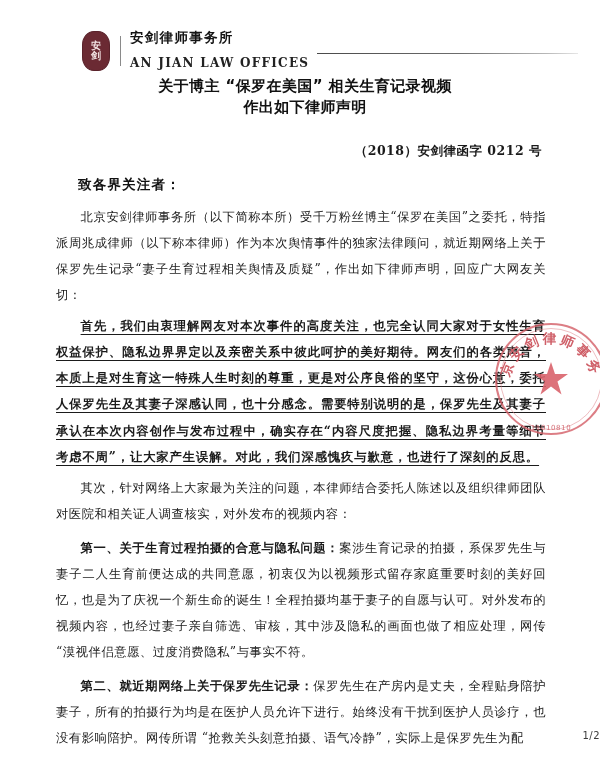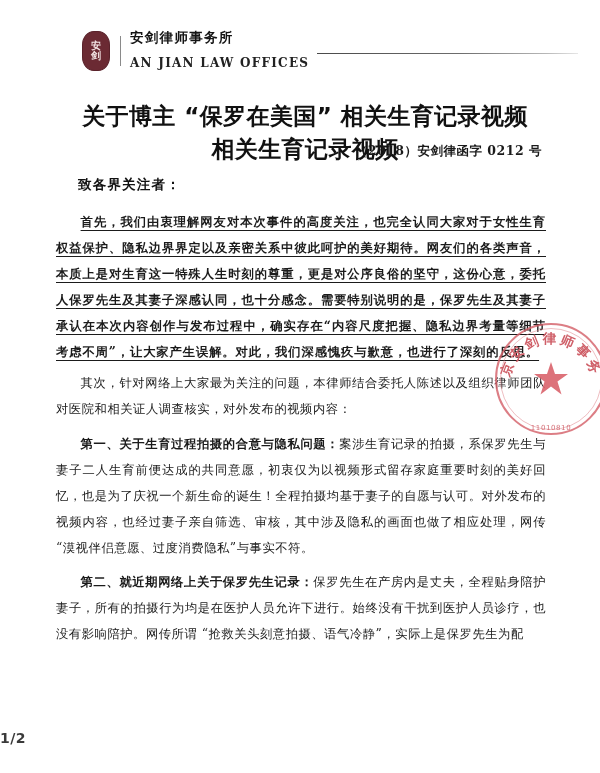--- a/index.html
+++ b/index.html
@@ -83,26 +83,26 @@
     flex: 1 1 auto;
     height: 1px;
     background: linear-gradient(to right, #4a4a4a 0%, #6d6d6d 55%, #b8b8b8 88%, #e6e6e6 100%);
     margin-left: 8px;
     margin-top: 4px;
   }
 
   
   .doc-title {
     position: absolute;
-    top: 100px;
+    top: 76px;
     left: 62px;
     right: 52px;
     text-align: center;
     font-family: "DejaVu Sans", "Liberation Sans", sans-serif;
-    font-size: 23px;
+    font-size: 15px;
     font-weight: bold;
     line-height: 1.42;
     letter-spacing: 0.4px;
     color: #111;
   }
   .doc-title .t-line { display: block; }
 
   
   .doc-number {
     position: absolute;
@@ -216,24 +216,24 @@
     letter-spacing: 0.6px;
     opacity: 0.9;
   }
 
   
   .page-footer {
     position: absolute;
     left: 0;
     right: 0;
     top: 730px;
-    text-align: left;
+    text-align: right;
     font-family: "DejaVu Sans", "Liberation Sans", sans-serif;
-    font-size: 14px;
-    font-weight: bold;
+    font-size: 10px;
+    font-weight: normal;
     color: #3a3a3a;
     letter-spacing: 0.5px;
   }
 </style>
 </head>
 <body>
 
 <div id="page">
 
   <div class="letterhead">
@@ -244,28 +244,29 @@
     <div class="logo-divider"></div>
     <div class="firm-block">
       <div class="firm-cn">安剑律师事务所</div>
       <div class="firm-en">AN JIAN LAW OFFICES</div>
     </div>
     <div class="head-rule"></div>
   </div>
 
   <div class="doc-title">
     <span class="t-line">关于博主 “保罗在美国” 相关生育记录视频</span>
-    <span class="t-line">相关生育记录视频</span>
+    <span class="t-line">作出如下律师声明</span>
   </div>
 
   <div class="doc-number">（2018）安剑律函字 0212 号</div>
 
   <div class="salutation">致各界关注者：</div>
 
   <div class="body-area">
+    <p class="para">北京安剑律师事务所（以下简称本所）受千万粉丝博主“保罗在美国”之委托，特指派周兆成律师（以下称本律师）作为本次舆情事件的独家法律顾问，就近期网络上关于保罗先生记录“妻子生育过程相关舆情及质疑”，作出如下律师声明，回应广大网友关切：</p>
     <p class="para bold-underline">首先，我们由衷理解网友对本次事件的高度关注，也完全认同大家对于女性生育权益保护、隐私边界界定以及亲密关系中彼此呵护的美好期待。网友们的各类声音，本质上是对生育这一特殊人生时刻的尊重，更是对公序良俗的坚守，这份心意，委托人保罗先生及其妻子深感认同，也十分感念。需要特别说明的是，保罗先生及其妻子承认在本次内容创作与发布过程中，确实存在“内容尺度把握、隐私边界考量等细节考虑不周”，让大家产生误解。对此，我们深感愧疚与歉意，也进行了深刻的反思。</p>
     <p class="para">其次，针对网络上大家最为关注的问题，本律师结合委托人陈述以及组织律师团队对医院和相关证人调查核实，对外发布的视频内容：</p>
     <p class="para strong-lead"><span class="lead">第一、关于生育过程拍摄的合意与隐私问题：</span><span>案涉生育记录的拍摄，系保罗先生与妻子二人生育前便达成的共同意愿，初衷仅为以视频形式留存家庭重要时刻的美好回忆，也是为了庆祝一个新生命的诞生！全程拍摄均基于妻子的自愿与认可。对外发布的视频内容，也经过妻子亲自筛选、审核，其中涉及隐私的画面也做了相应处理，网传 “漠视伴侣意愿、过度消费隐私”与事实不符。</span></p>
     <p class="para strong-lead"><span class="lead">第二、就近期网络上关于保罗先生记录：</span><span>保罗先生在产房内是丈夫，全程贴身陪护妻子，所有的拍摄行为均是在医护人员允许下进行。始终没有干扰到医护人员诊疗，也没有影响陪护。网传所谓 “抢救关头刻意拍摄、语气冷静”，实际上是保罗先生为配</span></p>
   </div>
 
   <div class="red-seal">
     <div class="ring"></div>
     <div class="ring2"></div>
     <svg class="seal-arc" viewBox="0 0 112 112">

